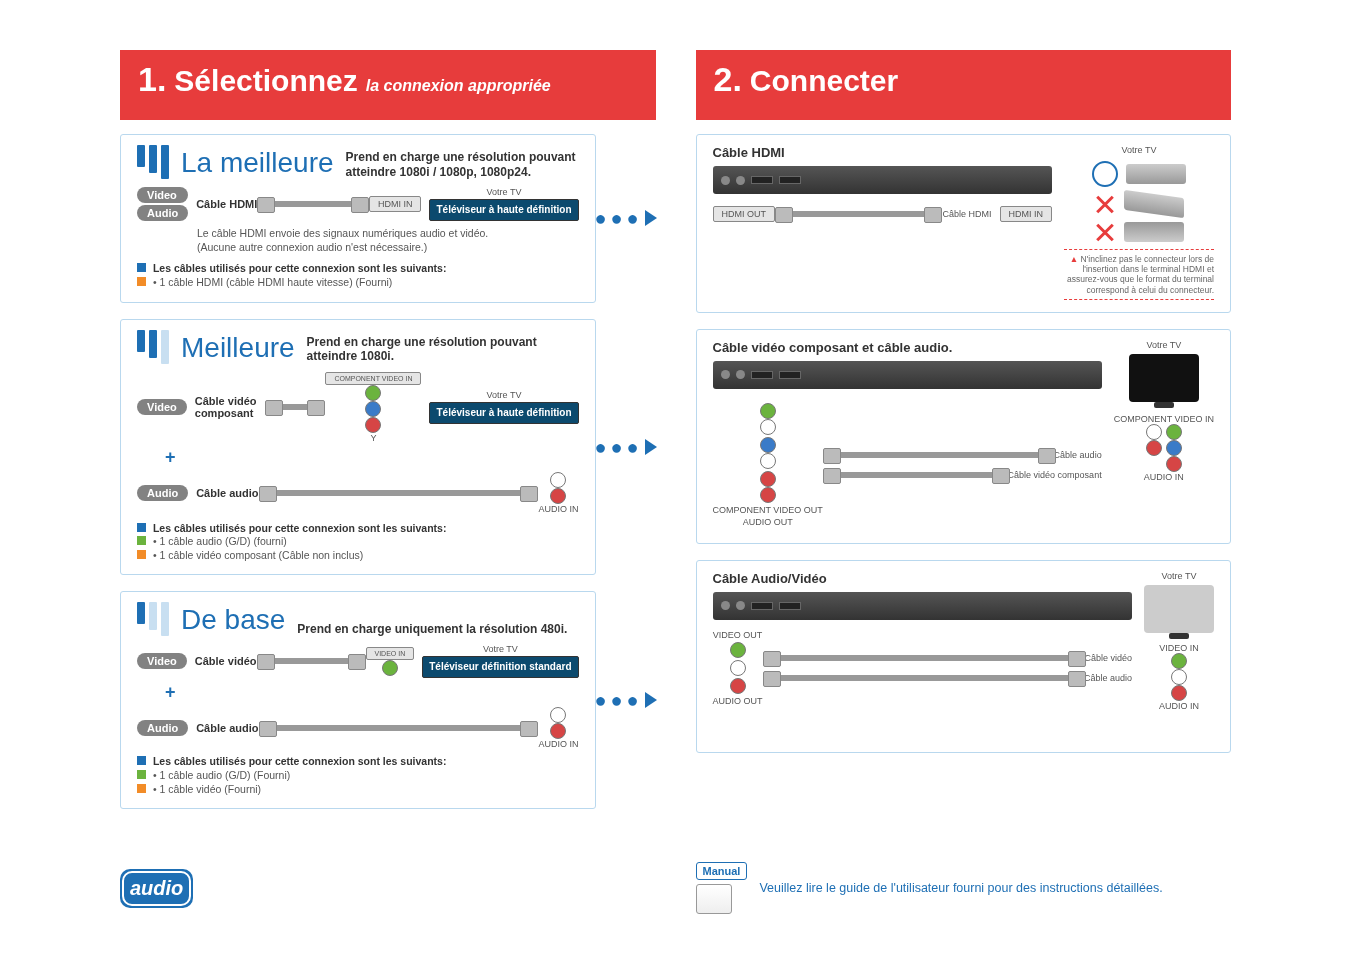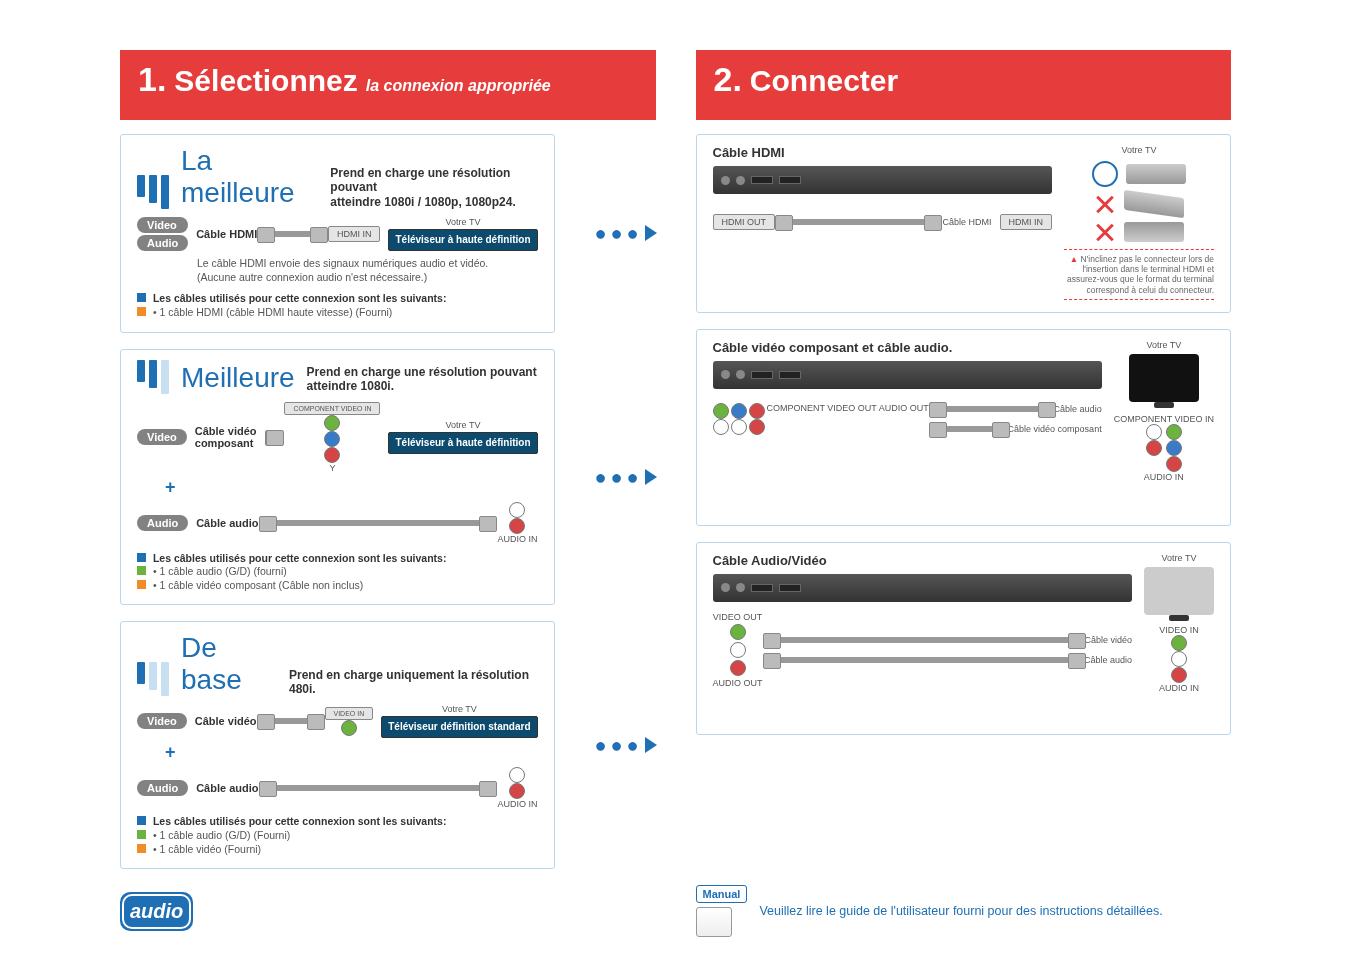--- a/index.html
+++ b/index.html
@@ -110,21 +110,21 @@
   .arrow-link {
     display:flex; align-items:center; justify-content:center;
     width:60px; align-self:center;
   }
   .dots { color:#1E6FB4; letter-spacing:4px; font-size:20px; }
   .arrow-tri {
     width:0; height:0; border-top:8px solid transparent;
     border-bottom:8px solid transparent; border-left:12px solid #1E6FB4;
     display:inline-block; margin-left:2px;
   }
-  .row-with-arrow { display:flex; align-items:center;gap:41px; }
+  .row-with-arrow { display:flex; align-items:center; }
   .row-with-arrow .panel { flex:1; }
   .right-panel-title { font-size:13px; font-weight:700; color:#333; margin-bottom:6px; }
   .diagram-area {
     min-height:110px; position:relative;
   }
   .info-bar {
     display:flex; align-items:center; margin:16px 120px 40px 120px; gap:40px;
   }
   .info-left, .info-right { flex:1; display:flex; align-items:center; gap:12px; }
   .info-badge {
@@ -407,21 +407,21 @@
       <div class="panel">
         <div class="rightgrid">
           <div>
             <div class="right-panel-title">Câble HDMI</div>
             <div class="device-bar">
               <span class="dot"></span>
                 <span class="dot"></span>
                 <span class="slot"></span>
                 <span class="slot"></span>
             </div>
-            <div class="cable-row" style="margin-top:20px">
+            <div class="cable-row" style="margin-top:12px">
               <span class="port-box">HDMI OUT</span>
               <span class="conn-bar"></span>
               <span class="lbl9">Câble HDMI</span>
               <span class="port-box">HDMI IN</span>
             </div>
           </div>
           <div style="display:flex;flex-direction:column;gap:6px;align-items:center">
             <span class="lbl9">Votre TV</span>
             <div style="display:flex;gap:8px;align-items:center">
                 <span class="warn-circle"></span>
@@ -448,21 +448,21 @@
           <div>
             <div class="right-panel-title">Câble vidéo composant et câble audio.</div>
             <div class="device-bar">
               <span class="dot"></span>
                 <span class="dot"></span>
                 <span class="slot"></span>
                 <span class="slot"></span>
             </div>
             <div class="diagram-area">
               <div class="cable-row" style="margin-top:14px">
-                <div style="display:flex;gap:2px;">
+                <div style="display:flex;flex-direction:column;gap:2px;align-items:center">
                   <div class="rca-dots">
                       <span class="d dY"></span>
                       <span class="d dW"></span>
                     </div>
                   <div class="rca-dots">
                       <span class="d dB"></span>
                       <span class="d dW"></span>
                     </div>
                   <div class="rca-dots">
                       <span class="d dR"></span>

